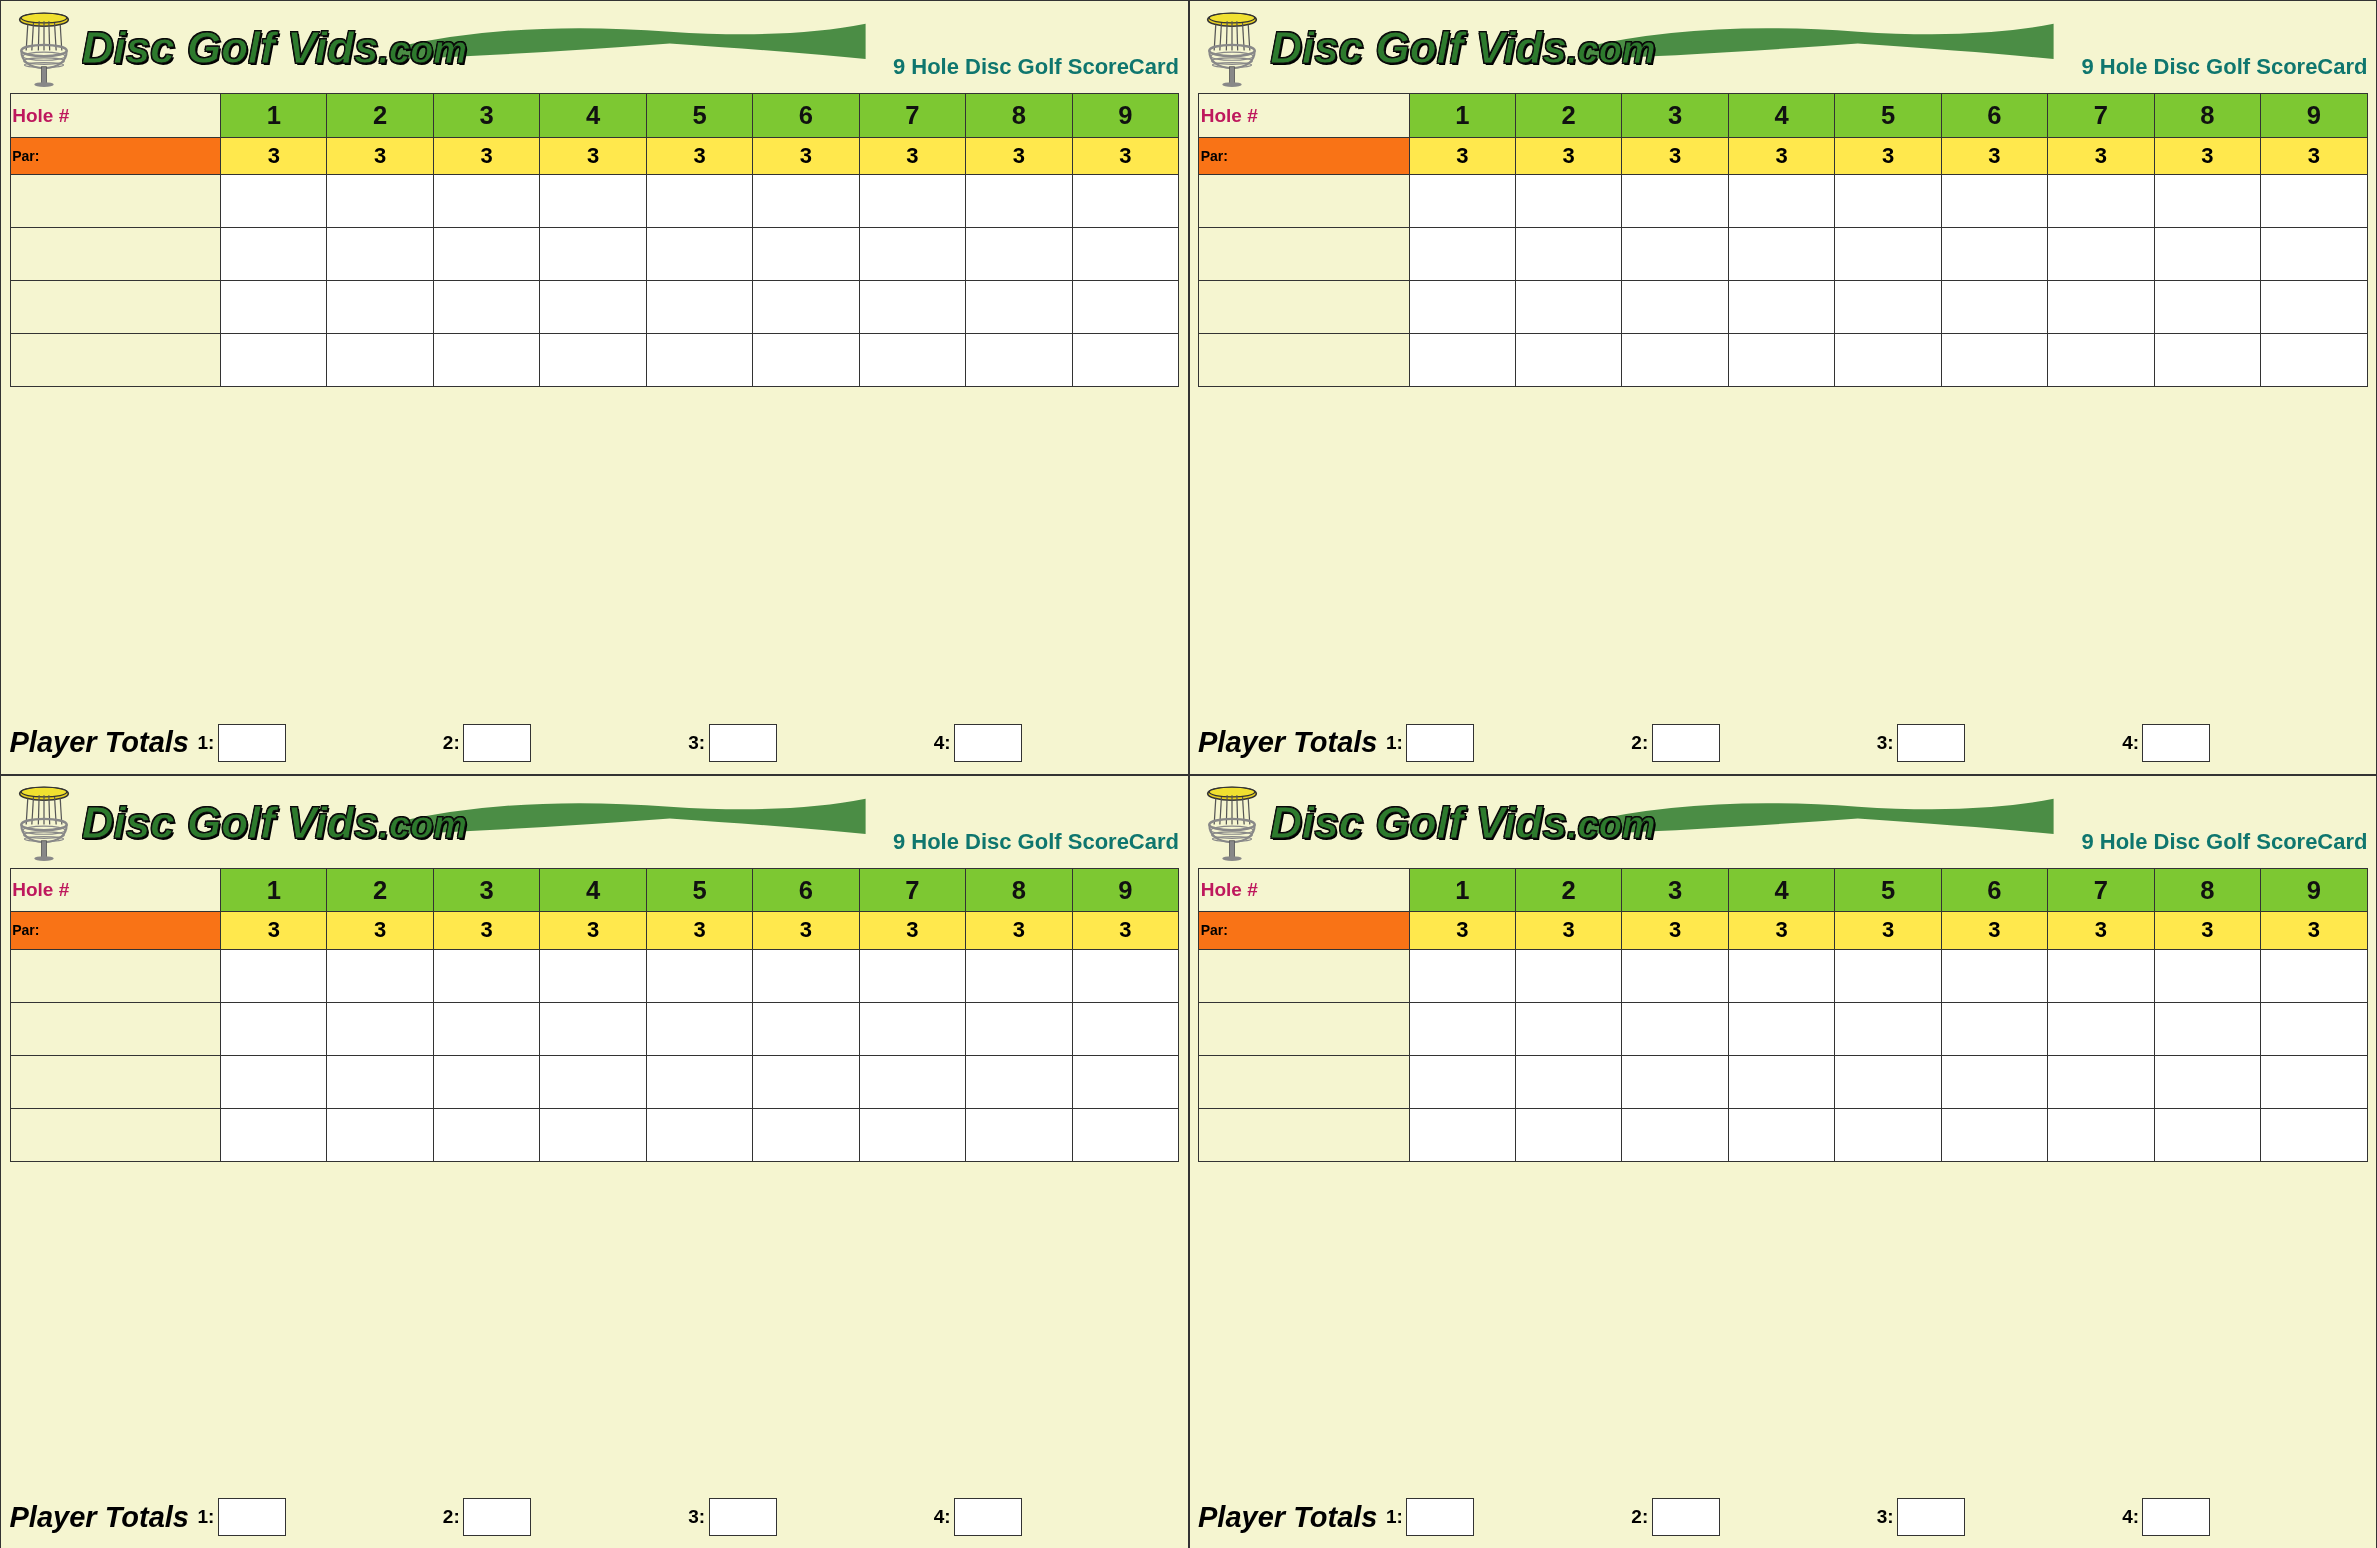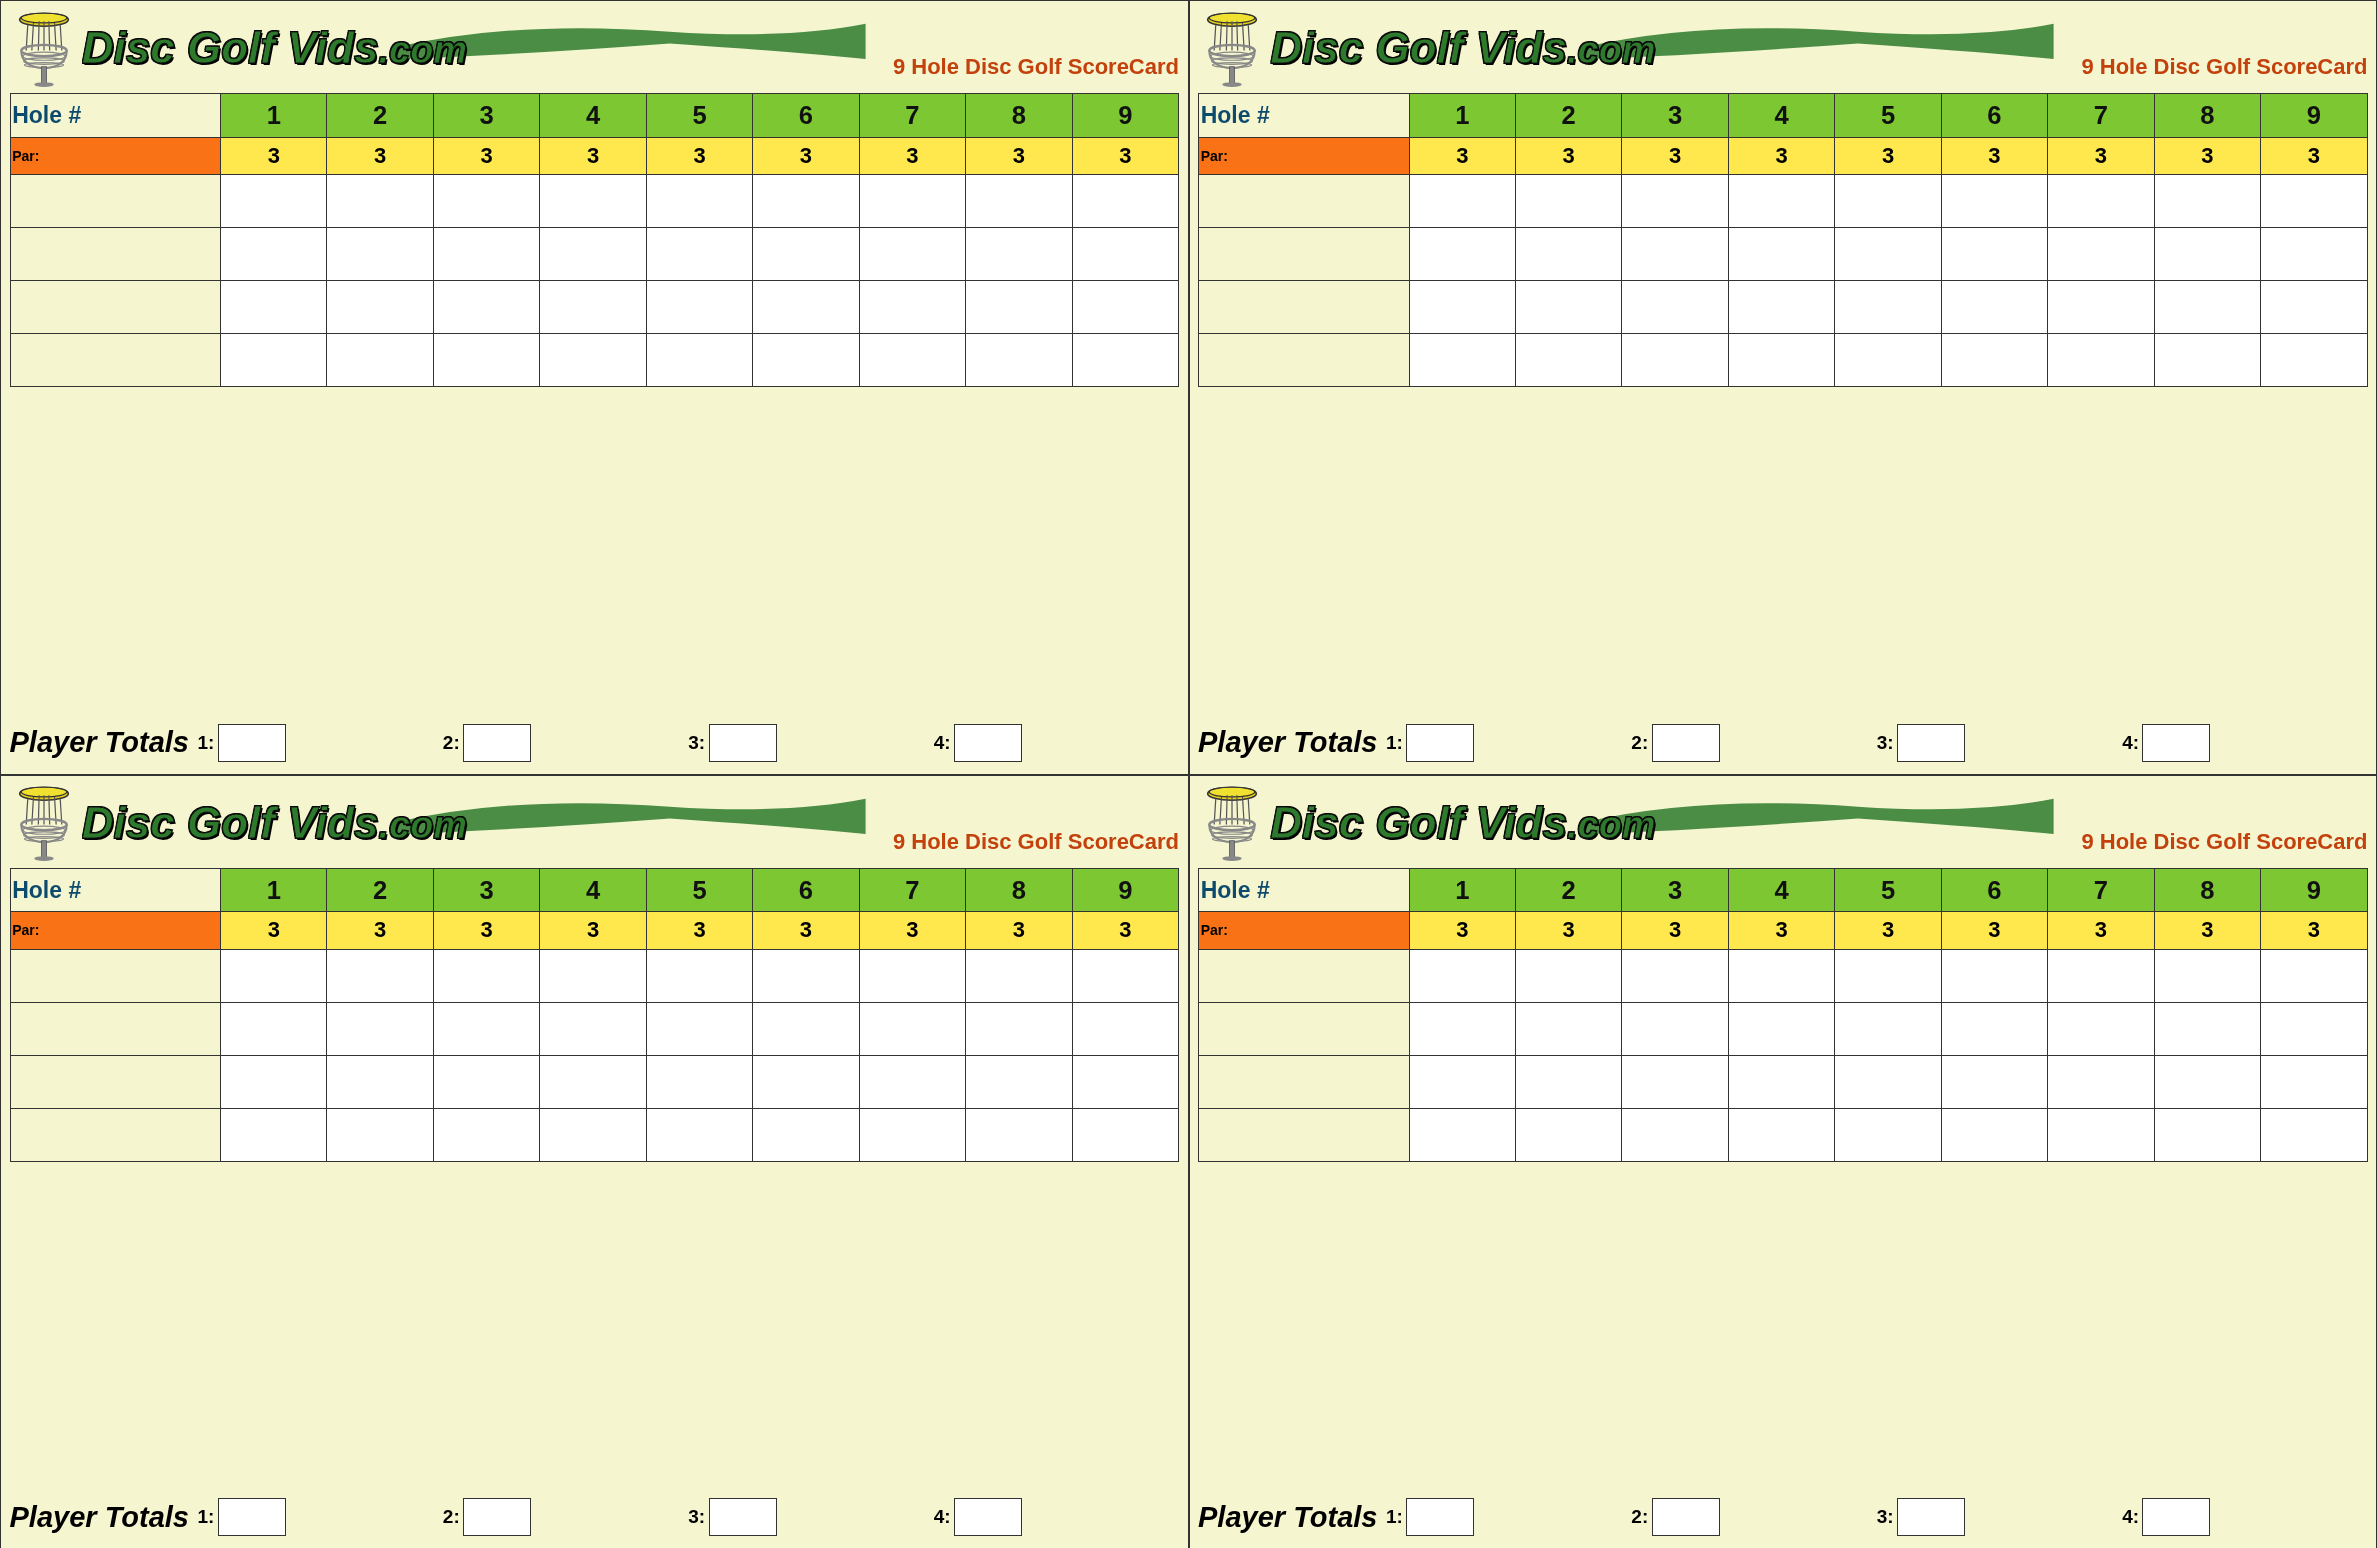--- a/index.html
+++ b/index.html
@@ -45,21 +45,21 @@
       position: relative;
       text-shadow: 1.7px 1.7px 0 #000, -0.9px -0.9px 0 #000, 0.9px -0.9px 0 #000, -0.9px 0.9px 0 #000;
       white-space: nowrap;
     }
     .brand-text .dot-com {
       font-size: 38px;
     }
     .subtitle {
       font-size: 22px;
       font-weight: bold;
-      color: #c2410c;
+      color: #0f766e;
       margin-left: auto;
       align-self: flex-end;
       font-family: Arial, sans-serif;
       white-space: nowrap;
       padding-left: 17px;
     }
     .scorecard-table-area {
       flex: 1;
       display: flex;
       flex-direction: column;
@@ -88,22 +88,22 @@
     }
     .header-row-green th {
       background: #7dc832;
       color: #111;
       font-size: 25.6px;
       font-weight: 900;
       padding: 6.8px 1.7px;
     }
     .header-row-green th.col-label {
       background: #f5f5d0;
-      color: #0c4a6e;
-      font-size: 23px;
+      color: #be185d;
+      font-size: 19px;
     }
     .par-row td {
       background: #ffe84d;
       font-size: 22px;
       padding: 5.1px 1.7px;
       font-weight: bold;
     }
     .par-row td.col-label {
       background: #f97316;
       font-size: 14px;

